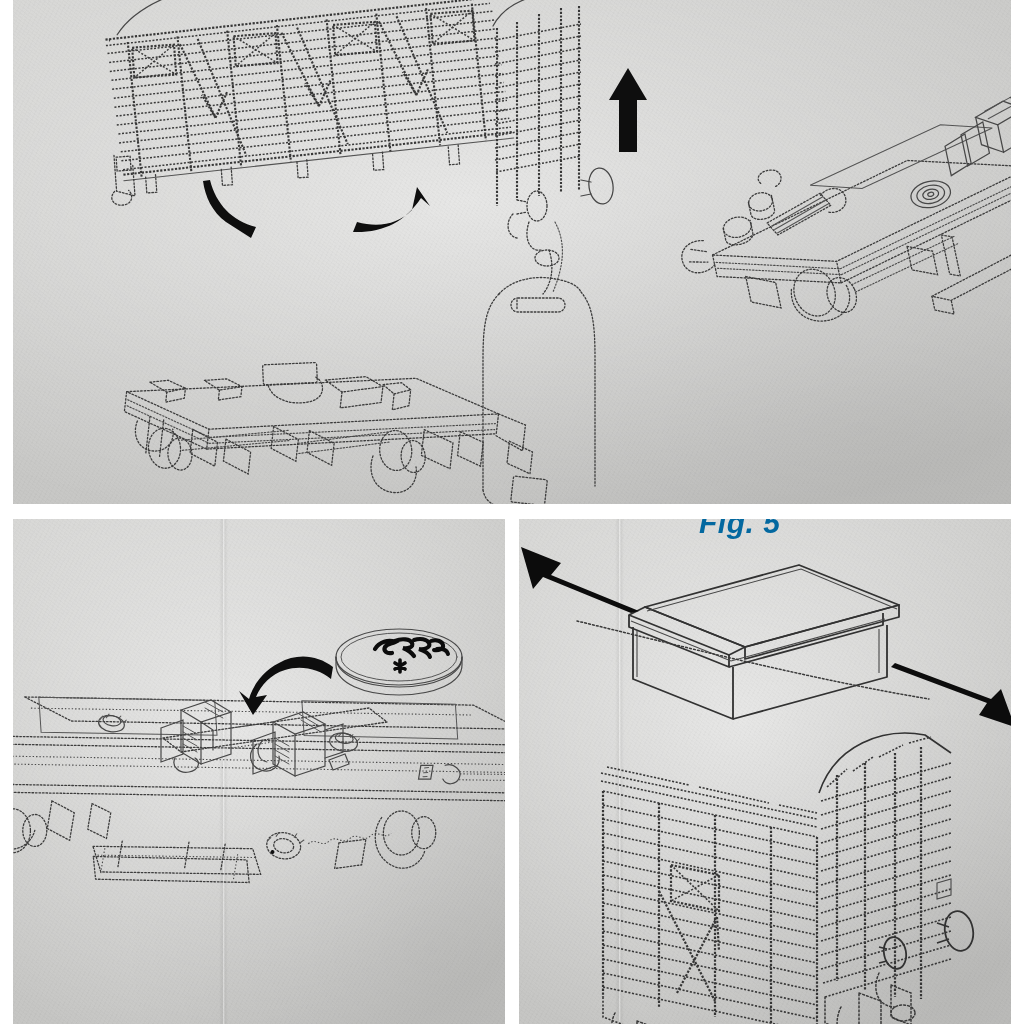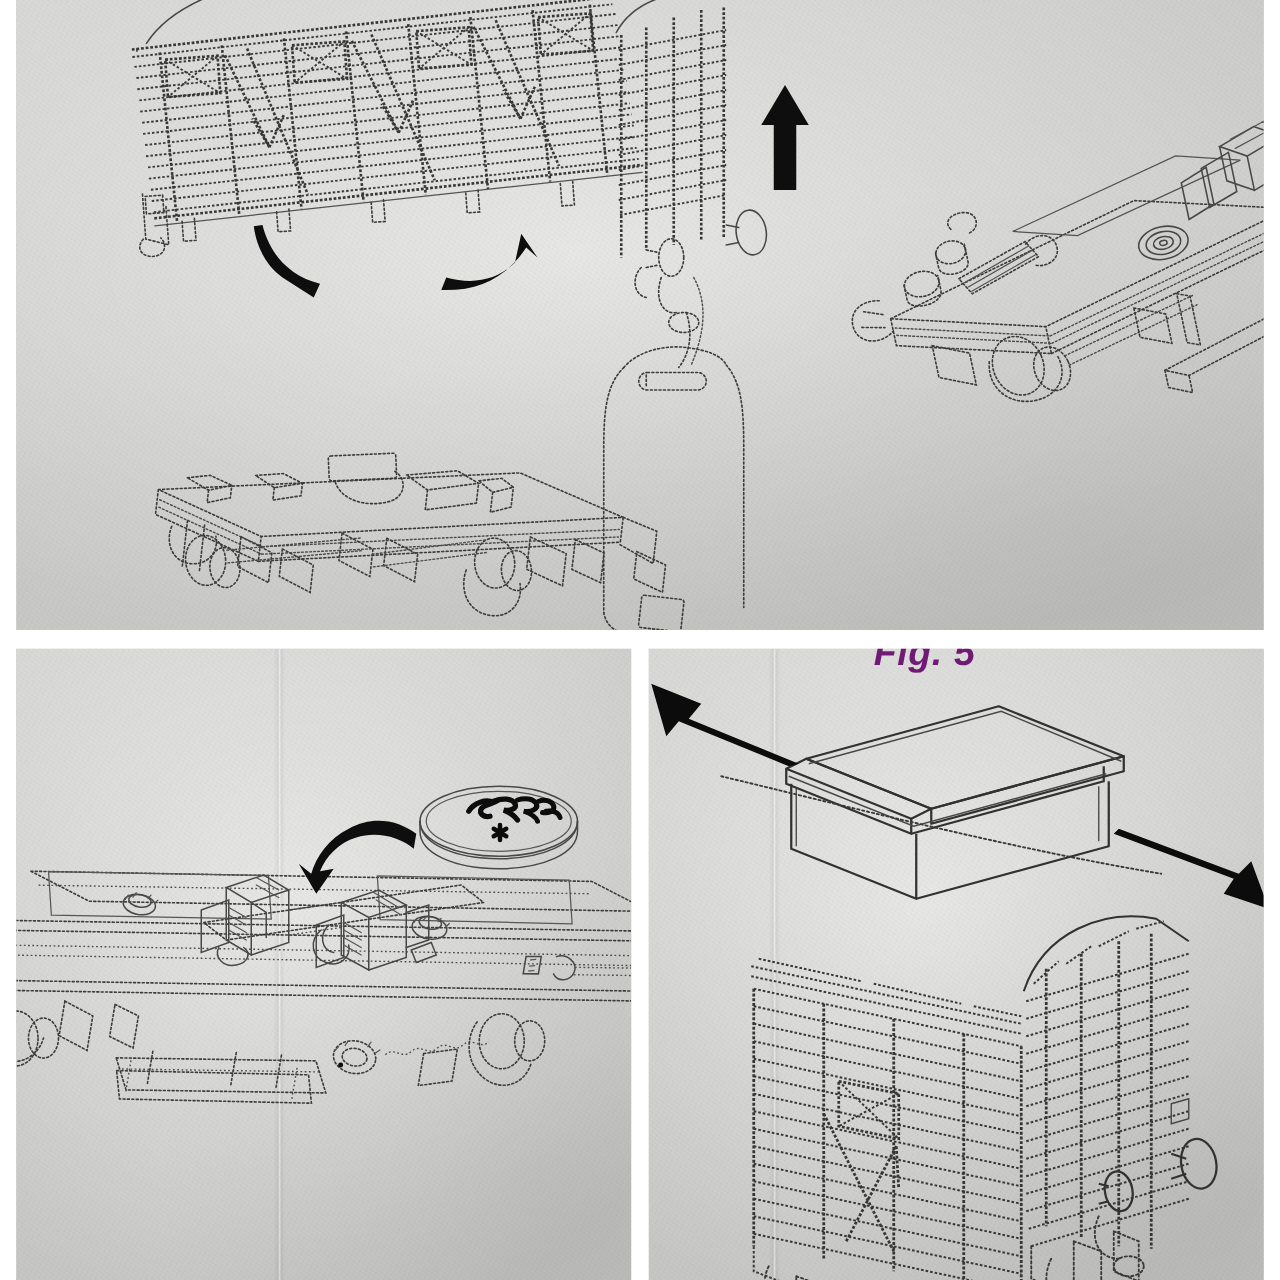--- a/index.html
+++ b/index.html
@@ -43,21 +43,21 @@
     position:absolute;top:0;bottom:0;width:9px;pointer-events:none;
     background:linear-gradient(90deg,
        rgba(0,0,0,0) 0%, rgba(0,0,0,.055) 38%,
        rgba(255,255,255,.40) 52%, rgba(0,0,0,.05) 66%, rgba(0,0,0,0) 100%);
   }
   svg{position:absolute;inset:0;display:block;}
   .fig-label{
     position:absolute;
     font-family:"Liberation Sans",sans-serif;
     font-weight:bold;font-style:italic;
-    color:#701a75;letter-spacing:.5px;
+    color:#0369a1;letter-spacing:.5px;
     white-space:nowrap;
   }
   
   .soft{filter:blur(.45px) contrast(1.04);}
   .softer{filter:blur(.62px) contrast(1.03);}
 </style>
 </head>
 <body>
 
 <div class="collage">

